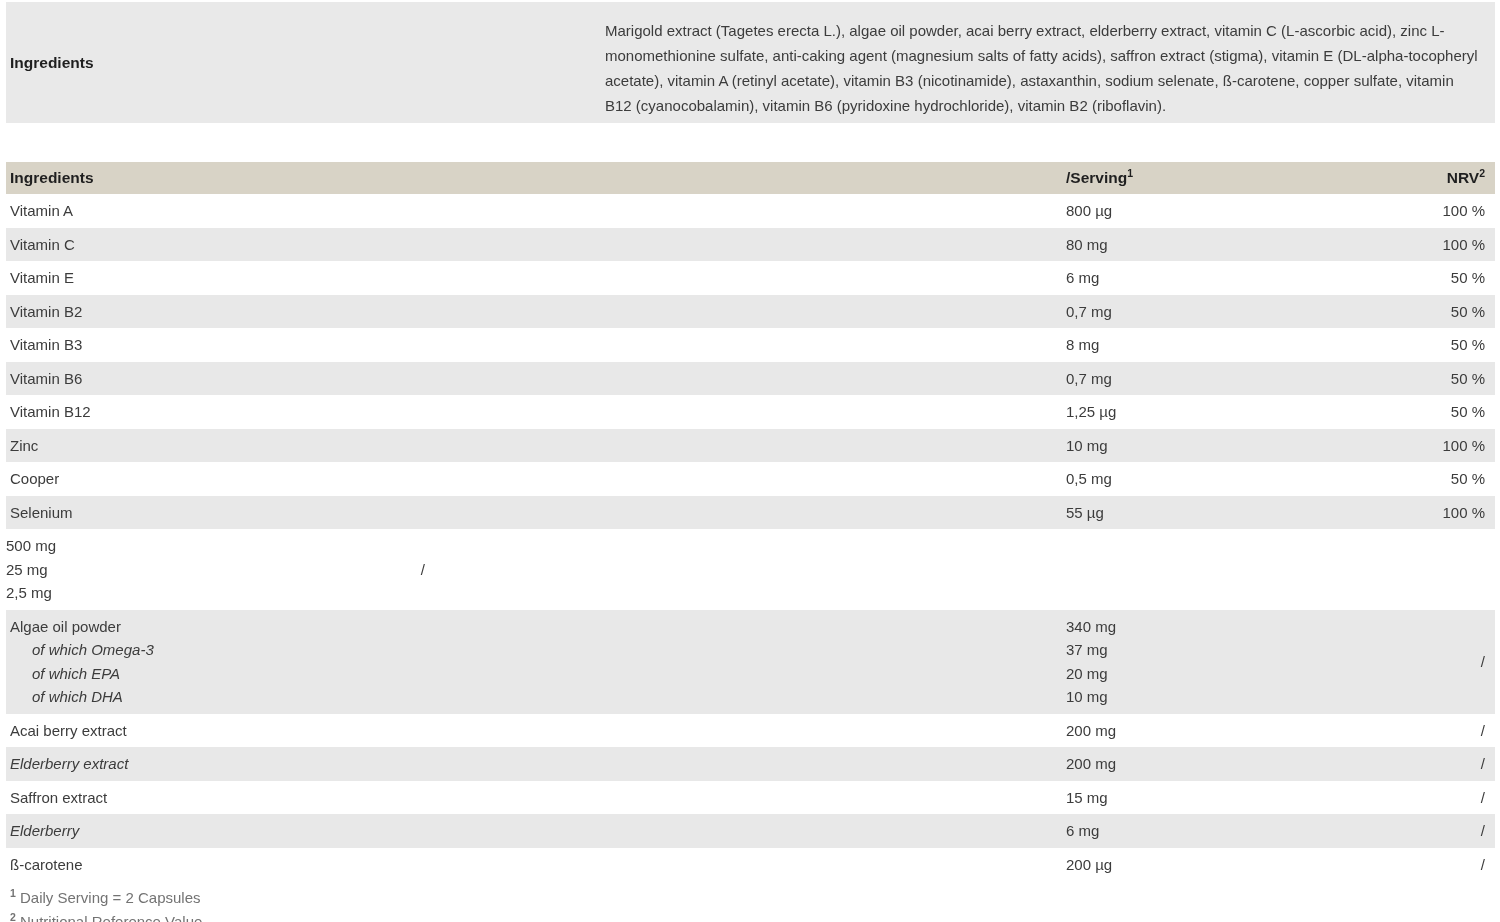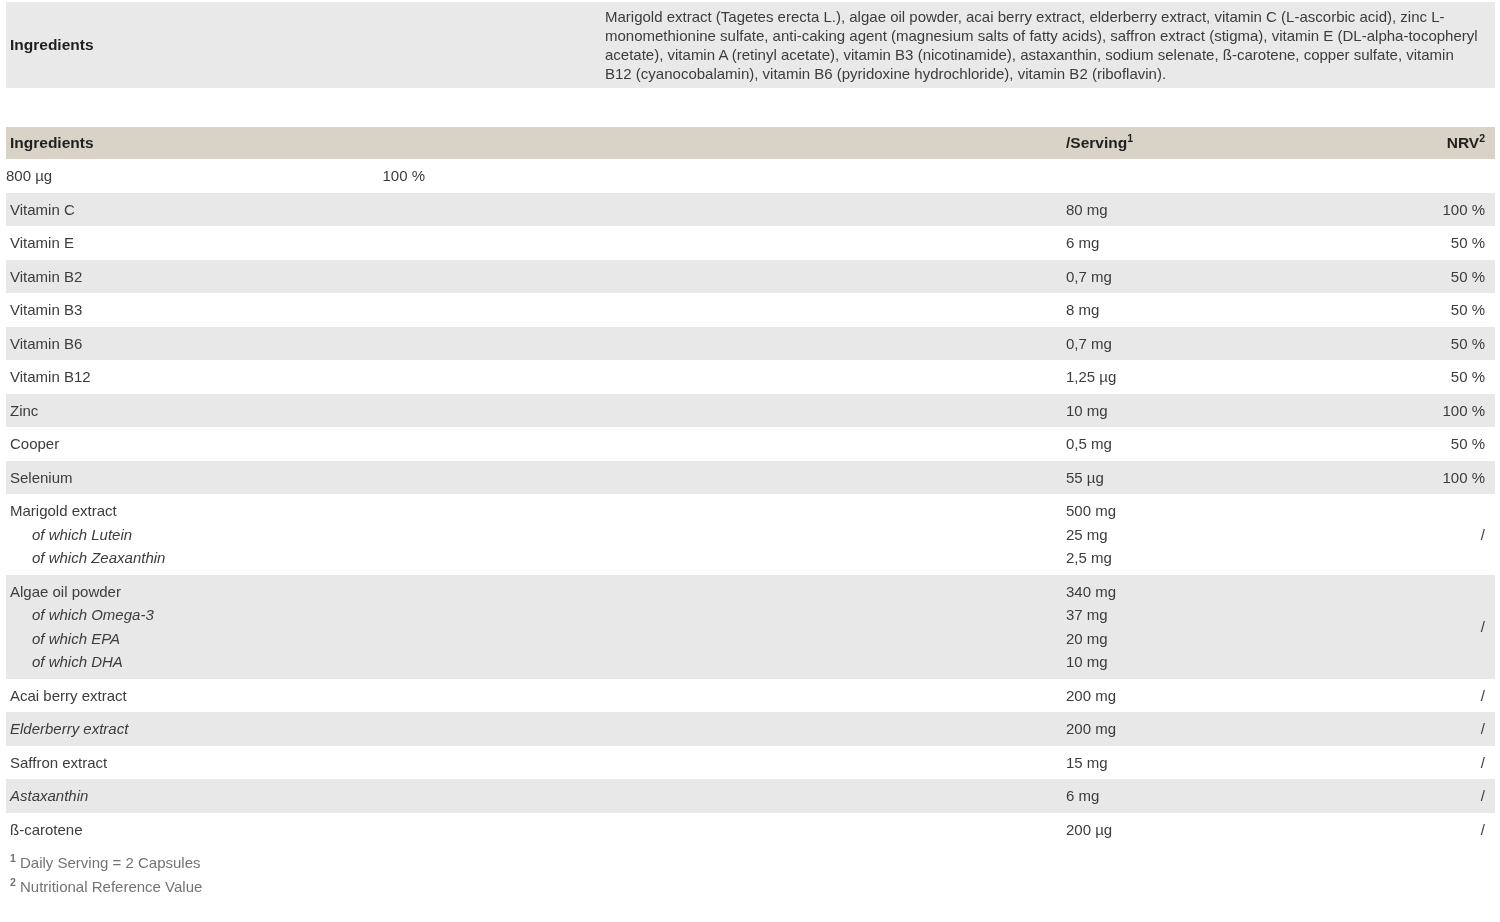--- a/index.html
+++ b/index.html
@@ -23,21 +23,22 @@
     width: 599px;
     display: flex; align-items: center;
     padding-left: 4px;
     font-weight: bold;
     color: #1f1f1f;
     font-size: 15.5px;
   }
   .top-text {
     flex: 1;
     padding: 5px 12px 5px 0;
-    line-height: 19px;
+    line-height: 25px;
+    margin-top: 11px;
   }
 
   
   .ntable { margin: 39px 5px 0 6px; }
   .thead {
     display: flex;
     background: #d8d3c6;
     height: 32px;
     align-items: center;
     font-weight: bold;
@@ -80,20 +81,21 @@
 
 <div class="ntable">
   <div class="thead">
     <div class="cell-name">Ingredients</div>
     <div class="cell-serving"><span>/Serving</span><sup>1</sup></div>
     <div class="cell-nrv"><span>NRV</span><sup>2</sup></div>
   </div>
 
   <div>
     <div class="trow">
+      <div class="cell-name">Vitamin A</div>
       <div class="cell-serving">800 µg</div>
       <div class="cell-nrv">100 %</div>
     </div>
     <div class="trow">
       <div class="cell-name">Vitamin C</div>
       <div class="cell-serving">80 mg</div>
       <div class="cell-nrv">100 %</div>
     </div>
     <div class="trow">
       <div class="cell-name">Vitamin E</div>
@@ -130,25 +132,20 @@
       <div class="cell-serving">0,5 mg</div>
       <div class="cell-nrv">50 %</div>
     </div>
     <div class="trow">
       <div class="cell-name">Selenium</div>
       <div class="cell-serving">55 µg</div>
       <div class="cell-nrv">100 %</div>
     </div>
 
     <div class="trow">
-      <div class="cell-name">
-        <div>Marigold extract</div>
-        <div class="name-sub">of which Lutein</div>
-        <div class="name-sub">of which Zeaxanthin</div>
-      </div>
       <div class="cell-serving">
         <div>500 mg</div>
         <div class="val-sub">25 mg</div>
         <div class="val-sub">2,5 mg</div>
       </div>
       <div class="cell-nrv">/</div>
     </div>
 
     <div class="trow">
       <div class="cell-name">
@@ -175,21 +172,21 @@
       <div class="cell-name italic">Elderberry extract</div>
       <div class="cell-serving">200 mg</div>
       <div class="cell-nrv">/</div>
     </div>
     <div class="trow">
       <div class="cell-name">Saffron extract</div>
       <div class="cell-serving">15 mg</div>
       <div class="cell-nrv">/</div>
     </div>
     <div class="trow">
-      <div class="cell-name italic">Astaxanthin</div>
+      <div class="cell-name italic">Elderberry</div>
       <div class="cell-serving">6 mg</div>
       <div class="cell-nrv">/</div>
     </div>
     <div class="trow">
       <div class="cell-name">ß-carotene</div>
       <div class="cell-serving">200 µg</div>
       <div class="cell-nrv">/</div>
     </div>
   </div>
 </div>

